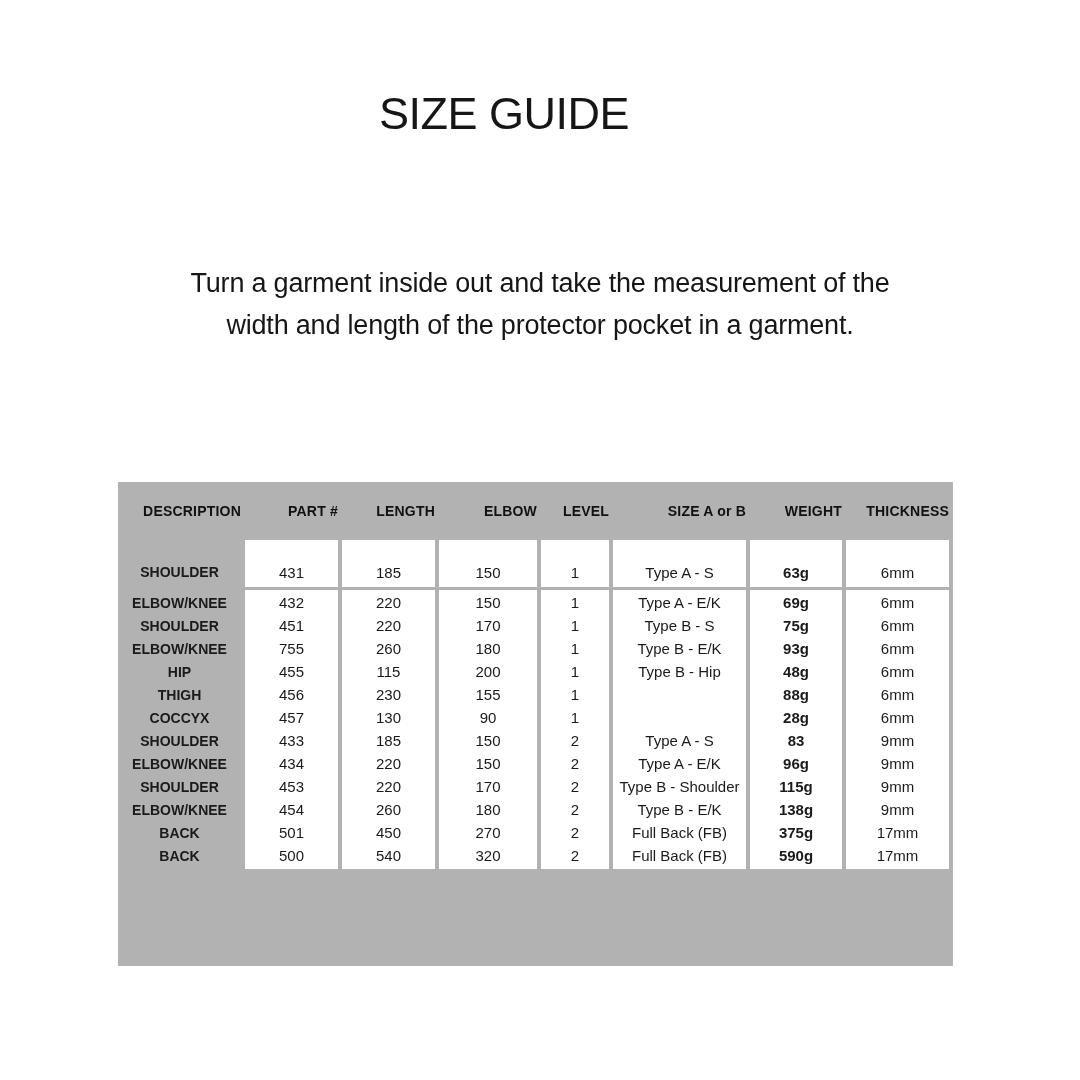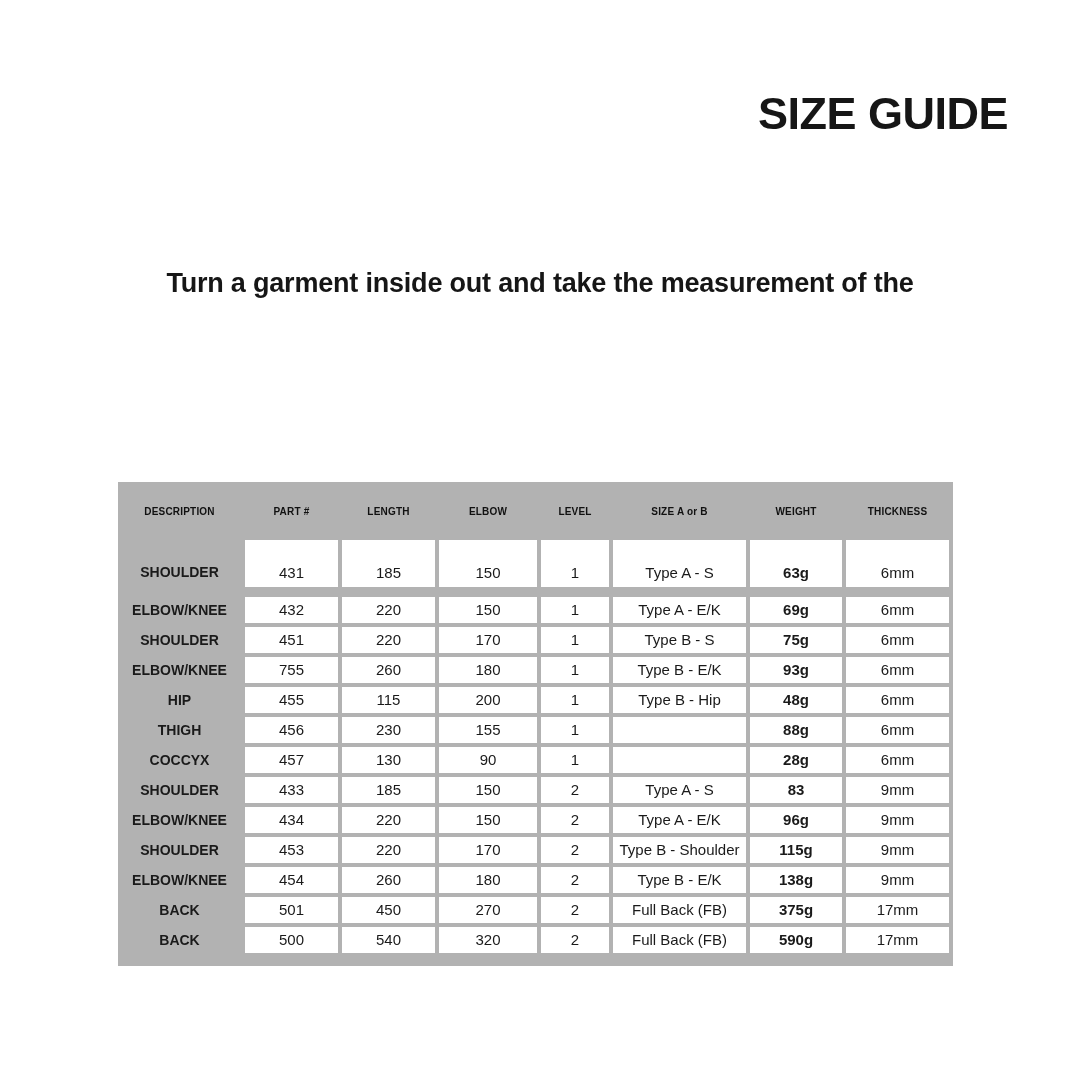--- a/index.html
+++ b/index.html
@@ -12,63 +12,62 @@
     font-family: "Liberation Sans", sans-serif;
     color: #1a1a1a;
     overflow: hidden;
   }
   .title-block {
     position: absolute;
     top: 82px;
     left: 0;
     width: 1080px;
     padding-right: 72px;
-    text-align: right;
+    text-align: center;
     font-size: 45px;
     line-height: 63px;
-    font-weight: 700;
+    font-weight: 400;
     letter-spacing: -0.5px;
     color: #161616;
   }
   .intro-block {
     position: absolute;
     left: 0;
     width: 1080px;
     text-align: center;
     font-size: 27px;
     line-height: 42px;
     letter-spacing: -0.2px;
     color: #161616;
-    font-weight: bold;
   }
   .intro-1 { top: 262px; }
   .intro-2 { top: 391px; }
   .table-panel {
     position: absolute;
     left: 118px;
     top: 482px;
     width: 835px;
     height: 484px;
     background: #b2b2b2;
     padding: 0 4px 7px 0;
   }
   .thead, .trow {
     display: grid;
     grid-template-columns: 123px 93px 93px 98px 68px 133px 92px 103px;
     column-gap: 4px;
   }
   .thead { height: 58px; align-items: center; }
   .hcell {
-    text-align: center;
+    text-align: right;
     font-weight: 700;
-    font-size: 10px;
+    font-size: 14px;
     letter-spacing: 0.2px;
     color: #111111;
   }
-  .rows { display: flex; flex-direction: column; gap: 10px; }
+  .rows { display: flex; flex-direction: column; gap: 3px; }
   .trow { height: 20px; }
   .trow.first { height: 47px; }
   .cell {
     display: flex;
     justify-content: center;
     align-items: center;
     font-size: 15px;
     color: #1a1a1a;
   }
   .cell span { line-height: 26px; white-space: nowrap; }
@@ -82,20 +81,21 @@
 <body>
 
 <div class="page">
 
   <div class="title-block">
     <span>SIZE GUIDE</span><br>
   </div>
 
   <div class="intro-block intro-1">
     <span>Turn a garment inside out and take the measurement of the</span><br>
+    <span>width and length of the protector pocket in a garment.</span>
   </div>
 
 
   <div class="table-panel">
     <div class="thead">
       <div class="hcell">DESCRIPTION</div>
       <div class="hcell">PART #</div>
       <div class="hcell">LENGTH</div>
       <div class="hcell">ELBOW</div>
       <div class="hcell">LEVEL</div>

